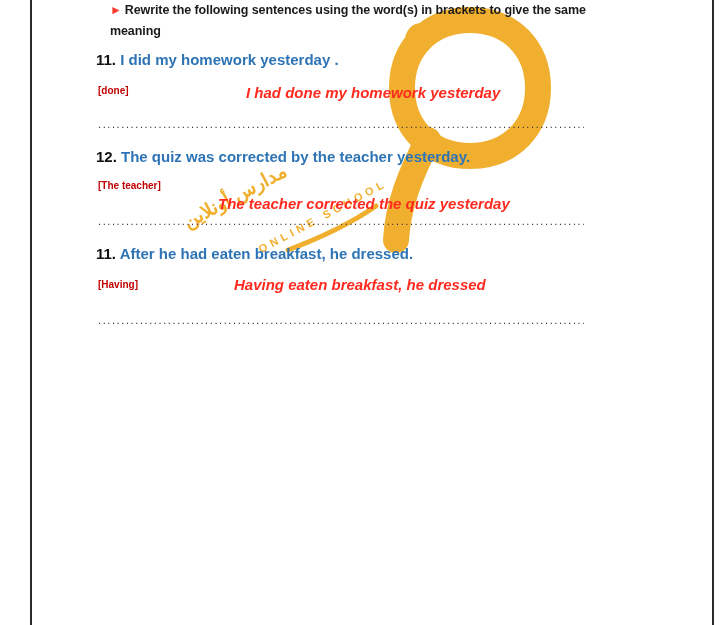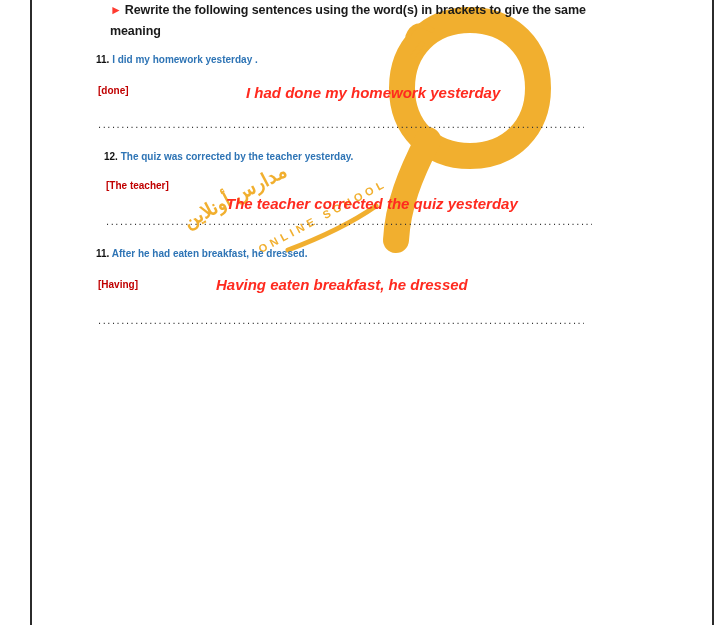--- a/index.html
+++ b/index.html
@@ -66,21 +66,21 @@
   }
   .instruction .bullet {
     color: #ff3b30;
     font-size: 12px;
     margin-right: 3px;
   }
 
   .qblock { position: absolute; left: 0; width: 520px; }
 
   .qline {
-    font-size: 10px;
+    font-size: 15px;
     font-weight: bold;
     line-height: 16px;
     white-space: nowrap;
   }
   .qnum { color: #111111; }
   .qtext { color: #2e74b5; font-weight: bold; }
 
   .bracket {
     position: absolute;
     left: 2px;
@@ -179,34 +179,34 @@
     <div class="qblock" style="top:52px;">
       <div class="qline">
         <span class="qnum">11.</span>
         <span class="qtext">I did my homework yesterday .</span>
       </div>
       <div class="bracket" style="top:33px;">[done]</div>
       <div class="answer" style="left:150px; top:30px; width:290px;">I had done my homework yesterday</div>
       <div class="dots" style="top:66px;">.......................................................................................................................................</div>
     </div>
 
-    <div class="qblock" style="top:149px;margin-left:8px;">
+    <div class="qblock" style="top:149px;">
       <div class="qline">
         <span class="qnum">12.</span>
         <span class="qtext">The quiz was corrected by the teacher yesterday.</span>
       </div>
       <div class="bracket" style="top:31px;text-align:center;">[The teacher]</div>
       <div class="answer" style="left:122px; top:44px; width:300px;">The teacher corrected the quiz yesterday</div>
       <div class="dots" style="top:66px;">.......................................................................................................................................</div>
     </div>
 
     <div class="qblock" style="top:246px;">
       <div class="qline">
         <span class="qnum">11.</span>
         <span class="qtext">After he had eaten breakfast, he dressed.</span>
       </div>
       <div class="bracket" style="top:33px;text-align:center;">[Having]</div>
-      <div class="answer" style="left:120px; top:28px; width:290px;">Having eaten breakfast, he dressed</div>
+      <div class="answer" style="left:138px; top:28px; width:290px;">Having eaten breakfast, he dressed</div>
       <div class="dots" style="top:68px;">.......................................................................................................................................</div>
     </div>
 
   </div>
 </div>
 
 </body></html>

